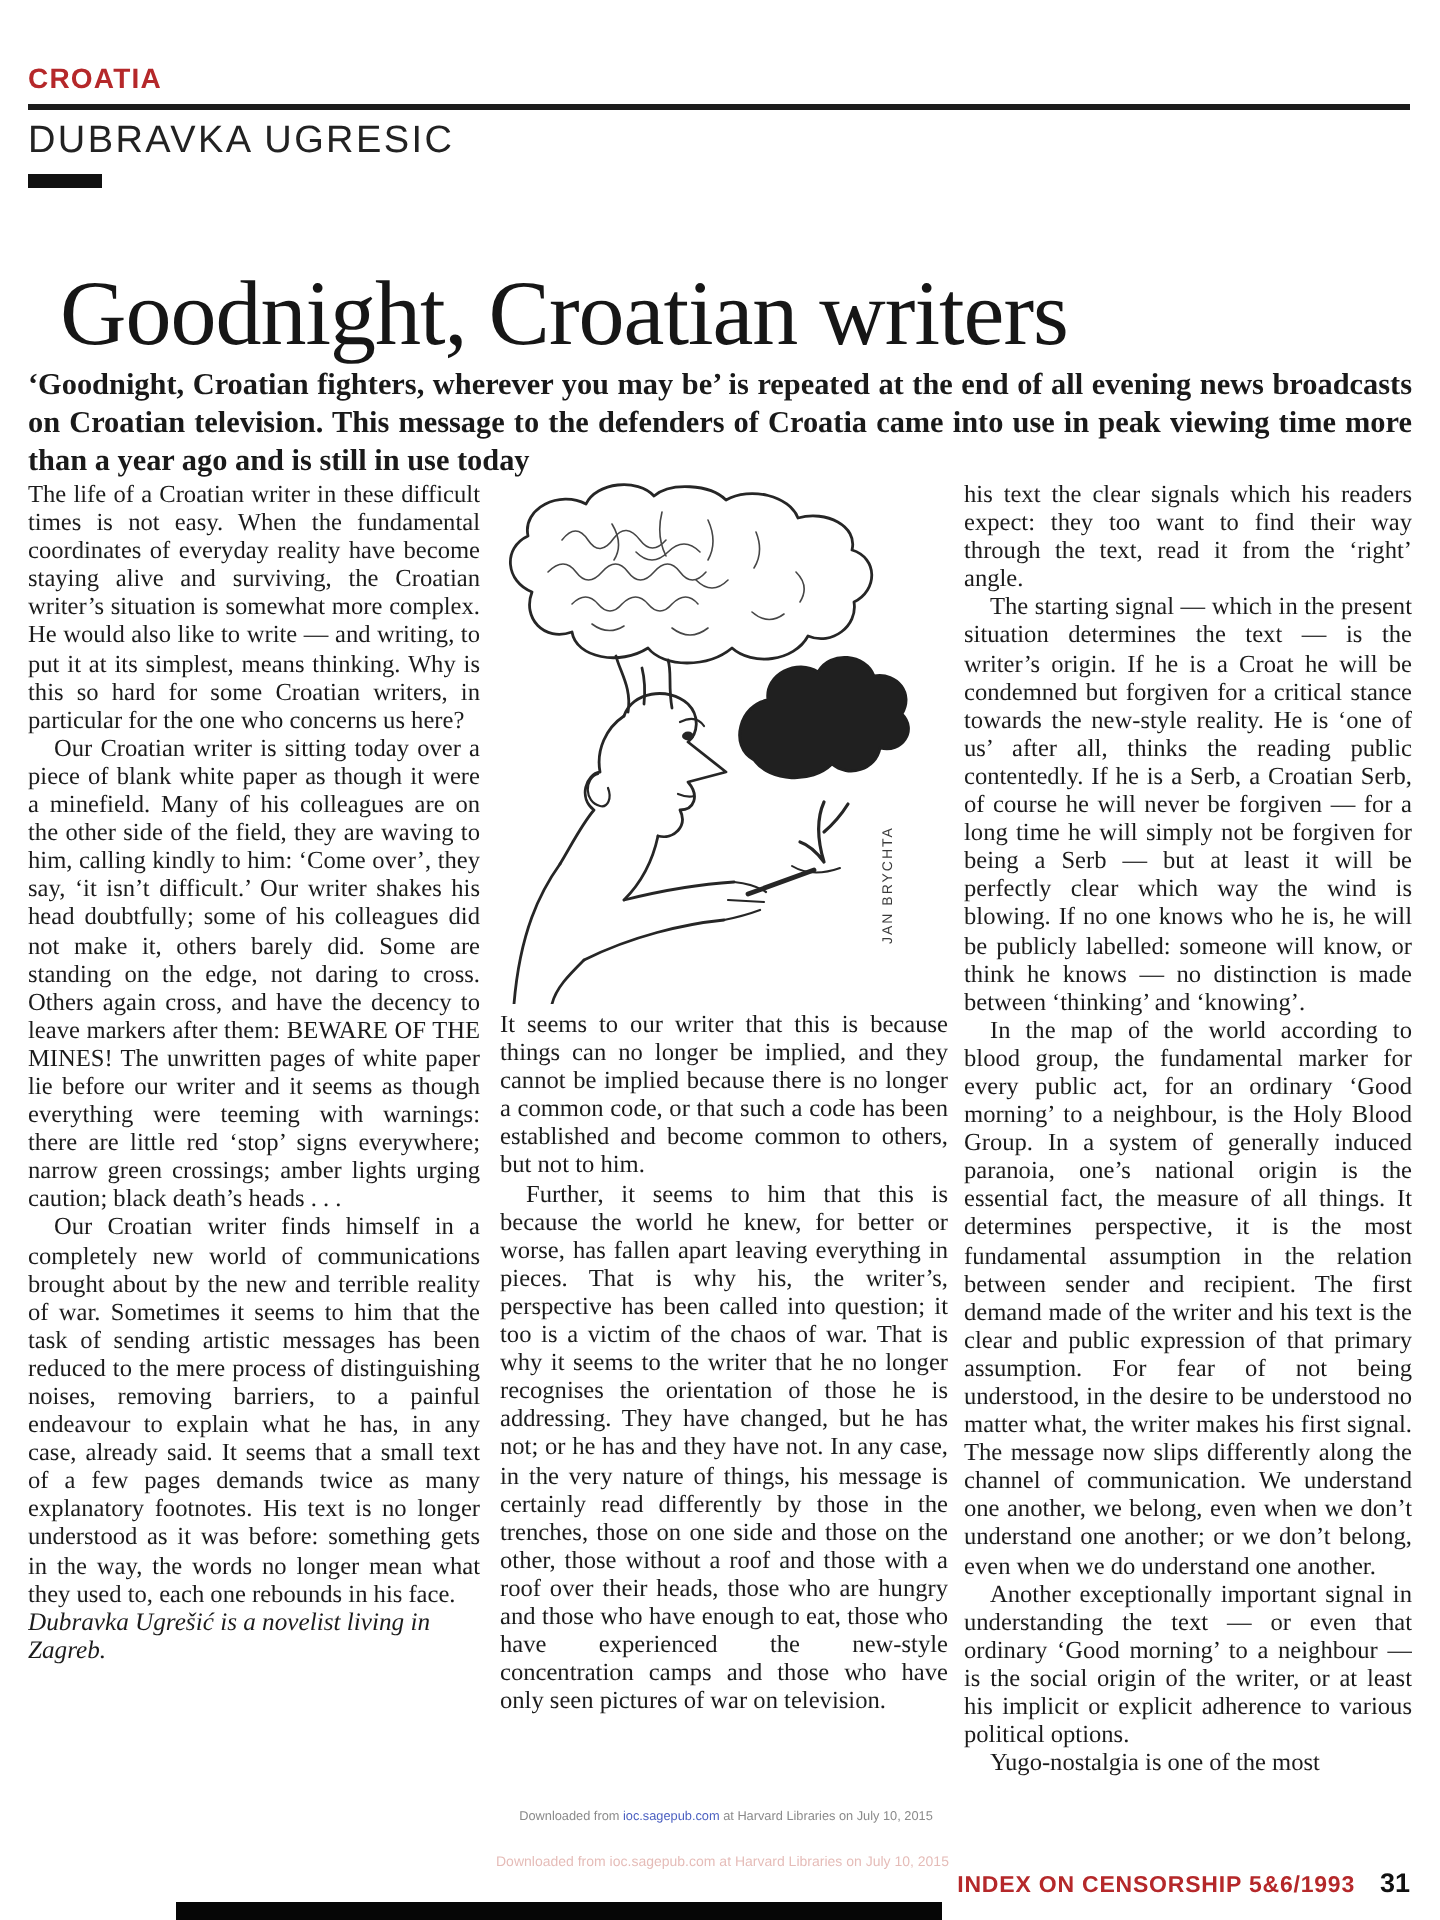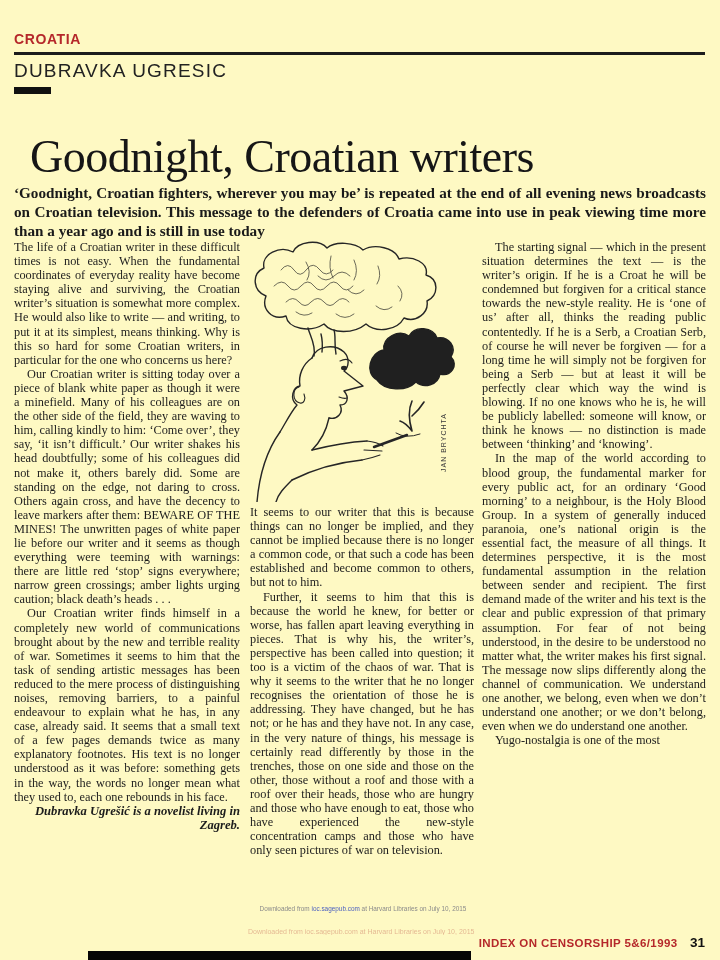--- a/index.html
+++ b/index.html
@@ -1,18 +1,18 @@
 <!DOCTYPE html>
 <html><head>
 <meta charset="utf-8">
 <style>
   html,body{margin:0;padding:0;background:#e8e8e6;}
   .page{
     position:relative;width:720px;height:960px;margin:0 auto;
-    background:#fef9c3;overflow:hidden;
+    background:#ffffff;overflow:hidden;
     font-family:"Liberation Serif",serif;color:#1d1d1d;
   }
   .abs{position:absolute;}
   .section-label{
     left:14px;top:31px;font-family:"Liberation Sans",sans-serif;
     font-weight:bold;font-size:14px;letter-spacing:.6px;color:#b5282a;
   }
   .section-rule{left:14px;top:52px;width:691px;height:3px;background:#1c1c1c;}
   .byline{
     left:14px;top:60px;font-family:"Liberation Sans",sans-serif;
@@ -32,22 +32,22 @@
   .col{
     font-size:12.3px;line-height:14.1px;text-align:justify;color:#1c1c1c;
     overflow:hidden;
   }
   .col p{margin:0;}
   .col p.ind{text-indent:13px;}
   .col-left{left:14px;top:240px;width:226px;height:702px;}
   .col-mid{left:250px;top:505px;width:224px;height:400px;}
   .col-right{left:482px;top:240px;width:224px;height:702px;}
   .author-note{
-    margin-top:17px;font-weight:bold;font-style:italic;font-size:12.6px;
-    text-align:right;
+    margin-top:17px;font-weight:normal;font-style:italic;font-size:12.6px;
+    text-align:left;
   }
   .illustration{left:236px;top:240px;width:238px;height:262px;}
   .illustration svg{display:block;width:100%;height:100%;}
   .ill-credit{
     font-family:"Liberation Sans",sans-serif;font-size:7px;letter-spacing:1px;
     fill:#3a3a3a;
   }
   .watermark{
     left:248px;top:905px;width:230px;text-align:center;
     font-family:"Liberation Sans",sans-serif;font-size:6.4px;color:#8a8a8a;
@@ -139,22 +139,24 @@
       <text class="ill-credit" transform="rotate(-90 210 232)" x="210" y="232">JAN BRYCHTA</text>
     </svg>
   </div>
 
   <div class="abs col col-mid">
     <p>It seems to our writer that this is because things can no longer be implied, and they cannot be implied because there is no longer a common code, or that such a code has been established and become common to others, but not to him.</p>
     <p class="ind">Further, it seems to him that this is because the world he knew, for better or worse, has fallen apart leaving everything in pieces. That is why his, the writer’s, perspective has been called into question; it too is a victim of the chaos of war. That is why it seems to the writer that he no longer recognises the orientation of those he is addressing. They have changed, but he has not; or he has and they have not. In any case, in the very nature of things, his message is certainly read differently by those in the trenches, those on one side and those on the other, those without a roof and those with a roof over their heads, those who are hungry and those who have enough to eat, those who have experienced the new-style concentration camps and those who have only seen pictures of war on television.</p>
   </div>
 
   <div class="abs col col-right">
+    <p>his text the clear signals which his readers expect: they too want to find their way through the text, read it from the ‘right’ angle.</p>
     <p class="ind">The starting signal — which in the present situation determines the text — is the writer’s origin. If he is a Croat he will be condemned but forgiven for a critical stance towards the new-style reality. He is ‘one of us’ after all, thinks the reading public contentedly. If he is a Serb, a Croatian Serb, of course he will never be forgiven — for a long time he will simply not be forgiven for being a Serb — but at least it will be perfectly clear which way the wind is blowing. If no one knows who he is, he will be publicly labelled: someone will know, or think he knows — no distinction is made between ‘thinking’ and ‘knowing’.</p>
     <p class="ind">In the map of the world according to blood group, the fundamental marker for every public act, for an ordinary ‘Good morning’ to a neighbour, is the Holy Blood Group. In a system of generally induced paranoia, one’s national origin is the essential fact, the measure of all things. It determines perspective, it is the most fundamental assumption in the relation between sender and recipient. The first demand made of the writer and his text is the clear and public expression of that primary assumption. For fear of not being understood, in the desire to be understood no matter what, the writer makes his first signal. The message now slips differently along the channel of communication. We understand one another, we belong, even when we don’t understand one another; or we don’t belong, even when we do understand one another.</p>
+    <p class="ind">Another exceptionally important signal in understanding the text — or even that ordinary ‘Good morning’ to a neighbour — is the social origin of the writer, or at least his implicit or explicit adherence to various political options.</p>
     <p class="ind">Yugo-nostalgia is one of the most</p>
   </div>
 
   <div class="abs watermark"><span>Downloaded from </span><span class="wm-link">ioc.sagepub.com</span><span> at Harvard Libraries on July 10, 2015</span></div>
 
   <div class="abs watermark-ghost">Downloaded from ioc.sagepub.com at Harvard Libraries on July 10, 2015</div>
 
   <div class="abs footer">
     <span class="journal-name">INDEX ON CENSORSHIP 5&amp;6/1993</span>
     <span class="page-number">31</span>

